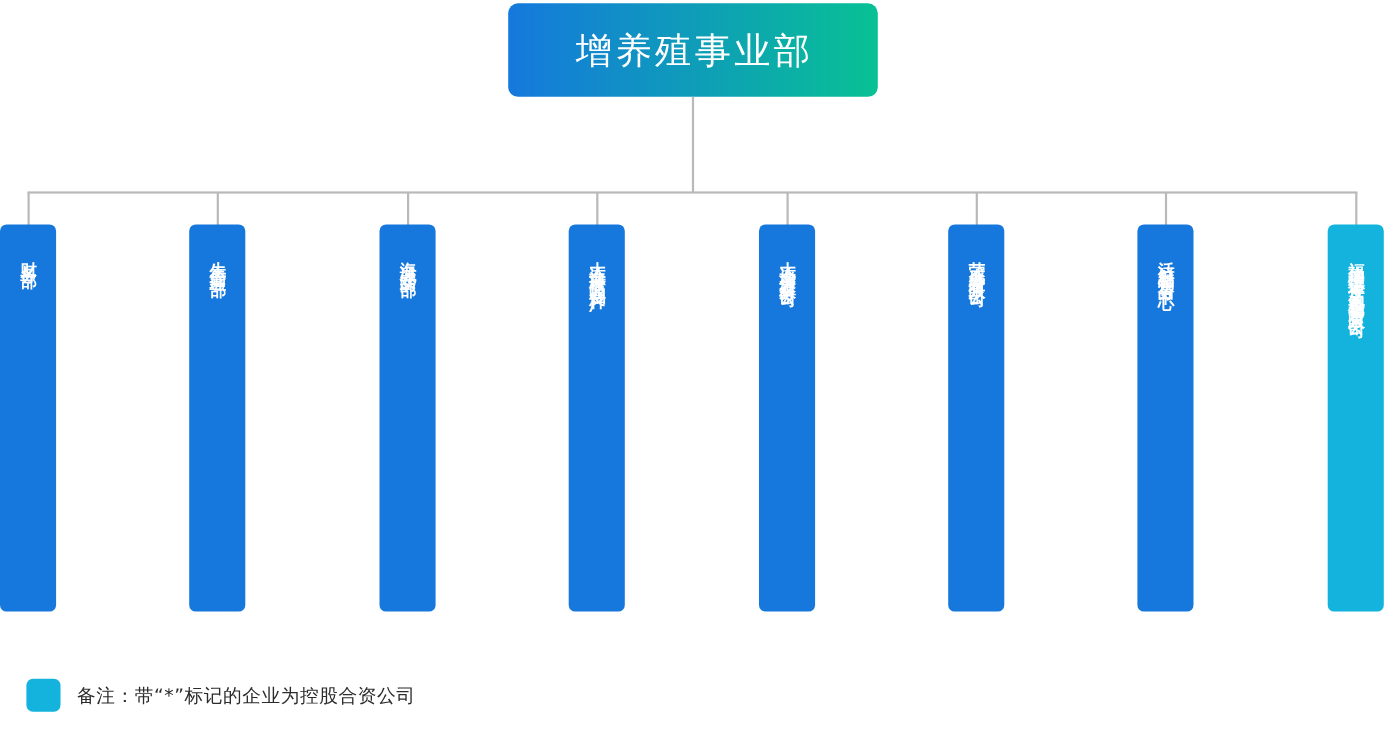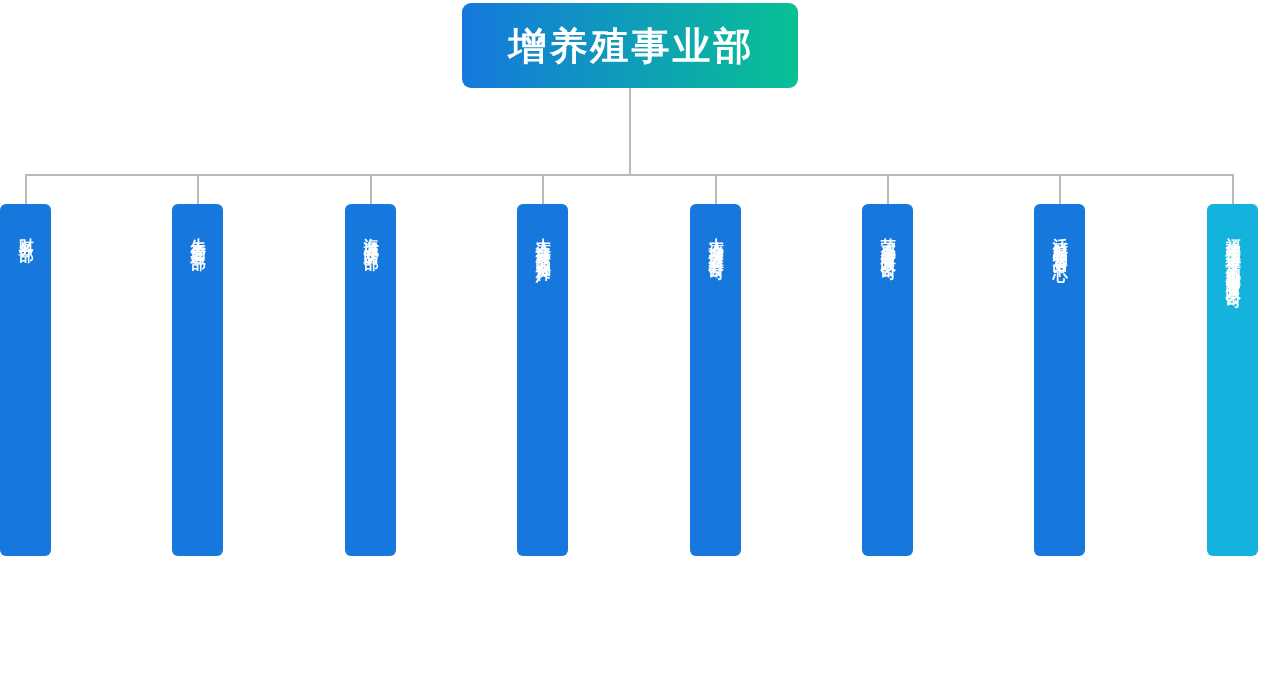--- a/index.html
+++ b/index.html
@@ -30,22 +30,22 @@
     width: 336px;
     height: 85px;
     border-radius: 9px;
     display: flex;
     align-items: center;
     justify-content: center;
     box-sizing: border-box;
   }
   .root-label {
     color: #ffffff;
-    font-size: 38px;
-    font-weight: bold;
+    font-size: 33px;
+    font-weight: normal;
     letter-spacing: 3px;
     line-height: 1;
     white-space: nowrap;
     text-indent: 3px;
   }
 
   
   .conn {
     position: absolute;
     background: #b9b9b9;
@@ -161,14 +161,18 @@
       <div class="conn conn-v-child" style="left: 1058.5px; background: rgb(185, 185, 185);"></div>
       <div class="leaf-node type-sub" style="left: 1034px; background: rgb(22, 120, 221);">
         <span class="leaf-label">活鲜品销售分中心</span>
       </div>
       <div class="conn conn-v-child" style="left: 1231.5px; background: rgb(185, 185, 185);"></div>
       <div class="leaf-node type-jv" style="left: 1207px; background: rgb(19, 179, 221);">
         <span class="leaf-label">福建宁德獐子岛鲍鱼销售有限公司*</span>
       </div>
     </div>
 
+  <div class="legend">
+    <div class="legend-swatch" style="background: rgb(19, 179, 221);"></div>
+    <div class="legend-text" style="color: rgb(43, 43, 43);">备注：带“*”标记的企业为控股合资公司</div>
+  </div>
 
 </div>
 
 </body></html>

